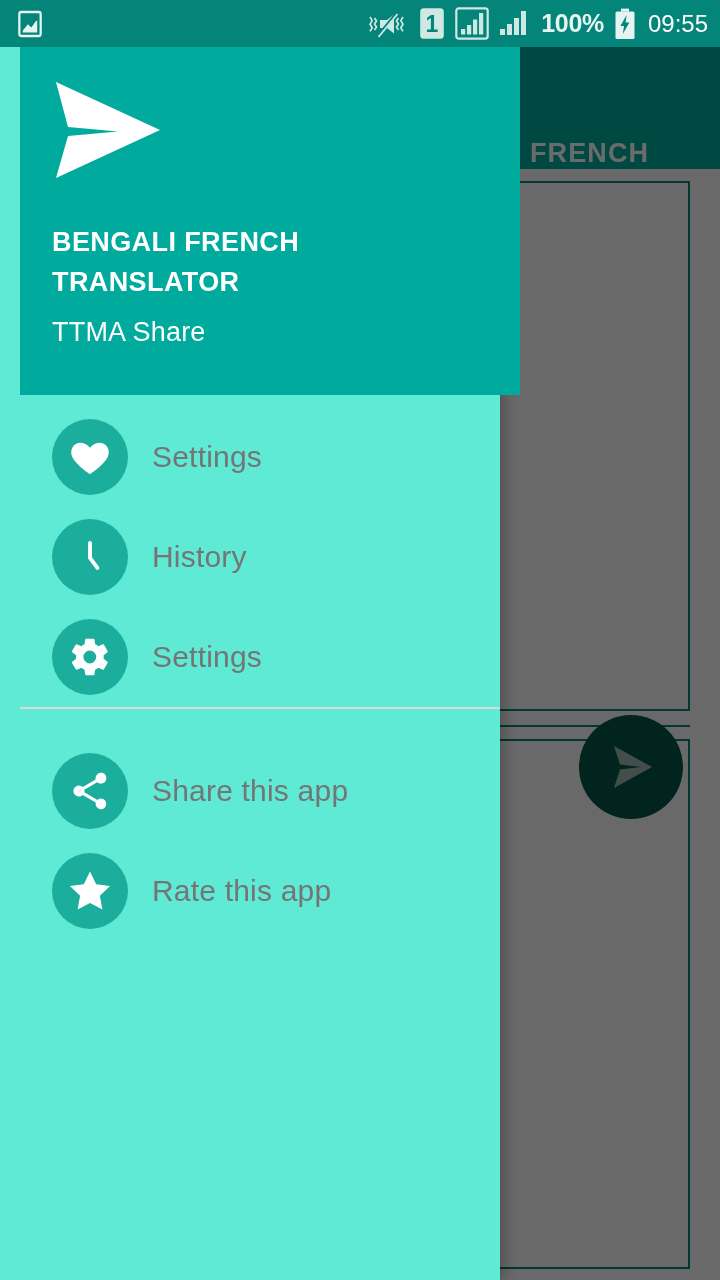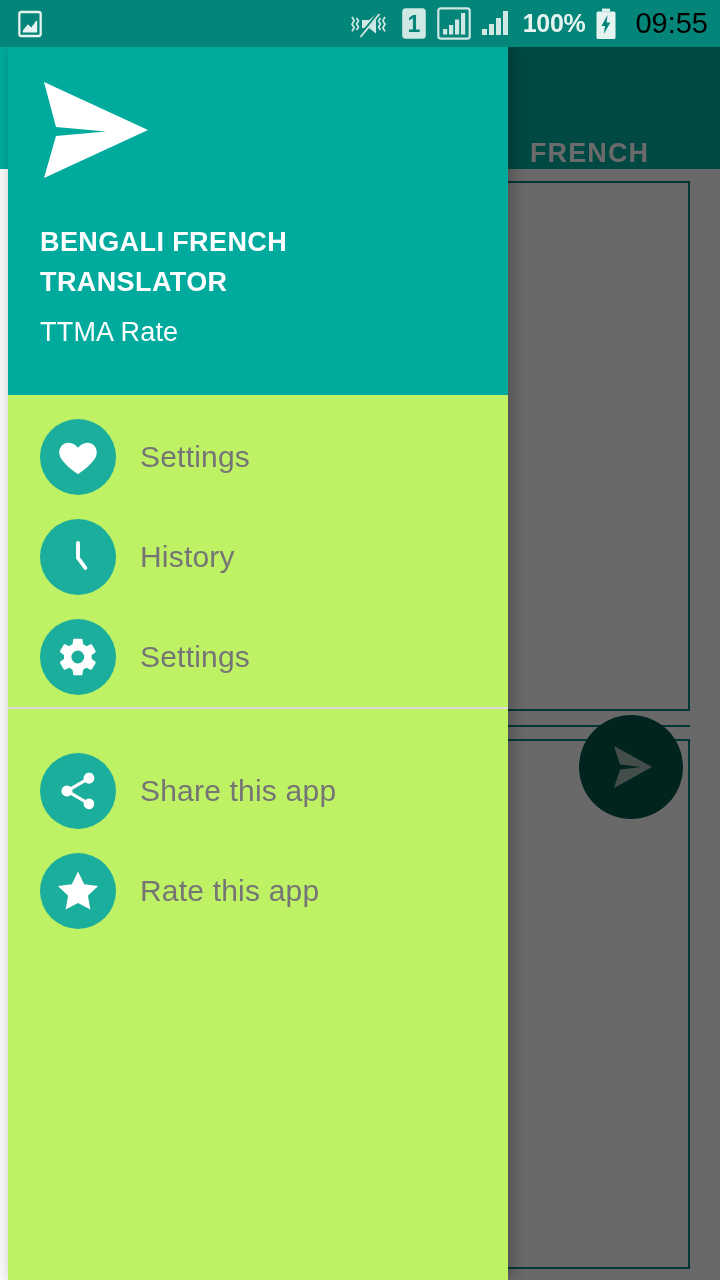--- a/index.html
+++ b/index.html
@@ -20,22 +20,22 @@
   #status-left { position:absolute; left:14px; top:8px; }
   #status-right {
     position:absolute; right:12px; top:0; height:47px;
     display:flex; align-items:center; gap:10px;
   }
   .sb-ico { display:block; }
   #battery-pct {
     color:#e6f4f1; font-size:25px; letter-spacing:-0.3px; font-weight:700;
   }
   #status-clock {
-    color:#000000; font-size:29px; letter-spacing:0px; font-weight:400;
-    margin-left:8px;
+    color:#ffffff; font-size:24px; letter-spacing:0px; font-weight:400;
+    margin-left:2px;
   }
 
   
   #main-layer { position:absolute; top:47px; left:0; width:720px; height:1233px; background:#fbfbfb; }
   #app-bar {
     position:absolute; top:0; left:0; width:720px; height:122px;
     background:#00ab9d;
   }
   #app-bar-title {
     position:absolute; left:530px; top:46px;
@@ -55,23 +55,24 @@
   }
 
   
   #scrim {
     position:absolute; top:47px; left:500px; width:220px; height:1233px;
     background:rgba(0,0,0,0.58); z-index:30;
   }
 
   
   #drawer {
-    position:absolute; top:47px; left:8px; width:500px; height:1233px;
-    background:#bef264; z-index:40;
+    position:absolute; top:47px; left:0; width:500px; height:1233px;
+    background:#5eead4; z-index:40;
     box-shadow:3px 0 14px rgba(0,0,0,0.28);
+    padding-left:20px;
   }
   #drawer-header {
     position:relative; width:500px; height:348px; background:#00ab9d;
     padding:34px 32px 0 32px;
   }
   #drawer-logo { position:absolute; left:28px; top:27px; }
   #drawer-title {
     position:absolute; left:32px; top:175px; width:420px;
     color:#ffffff; font-size:27px; font-weight:700; line-height:40px;
     letter-spacing:0.4px;
@@ -123,21 +124,21 @@
 
   <div id="scrim"></div>
 
   <div id="drawer">
 
     <div id="drawer-header">
       <svg id="drawer-logo" width="120" height="120" viewBox="0 0 120 120">
         <path d="M8 8 L112 56 L8 104 L20 62 L70 57.5 L20 53 Z" fill="#ffffff"></path>
       </svg>
       <div id="drawer-title">BENGALI FRENCH TRANSLATOR</div>
-      <div id="drawer-subtitle">TTMA Rate</div>
+      <div id="drawer-subtitle">TTMA Share</div>
     </div>
 
     <div class="nav-group">
 
       <div class="nav-item">
         <span class="nav-icon">
           <svg width="46" height="46" viewBox="0 0 24 24">
             <path fill="#ffffff" d="M12 21s-7.5-4.9-9.3-9.1C1.2 8.2 3.4 4.5 7.1 4.5c2.1 0 3.6 1.1 4.9 2.7 1.3-1.6 2.8-2.7 4.9-2.7 3.7 0 5.9 3.7 4.4 7.4C19.5 16.1 12 21 12 21z"></path>
           </svg>
         </span>

